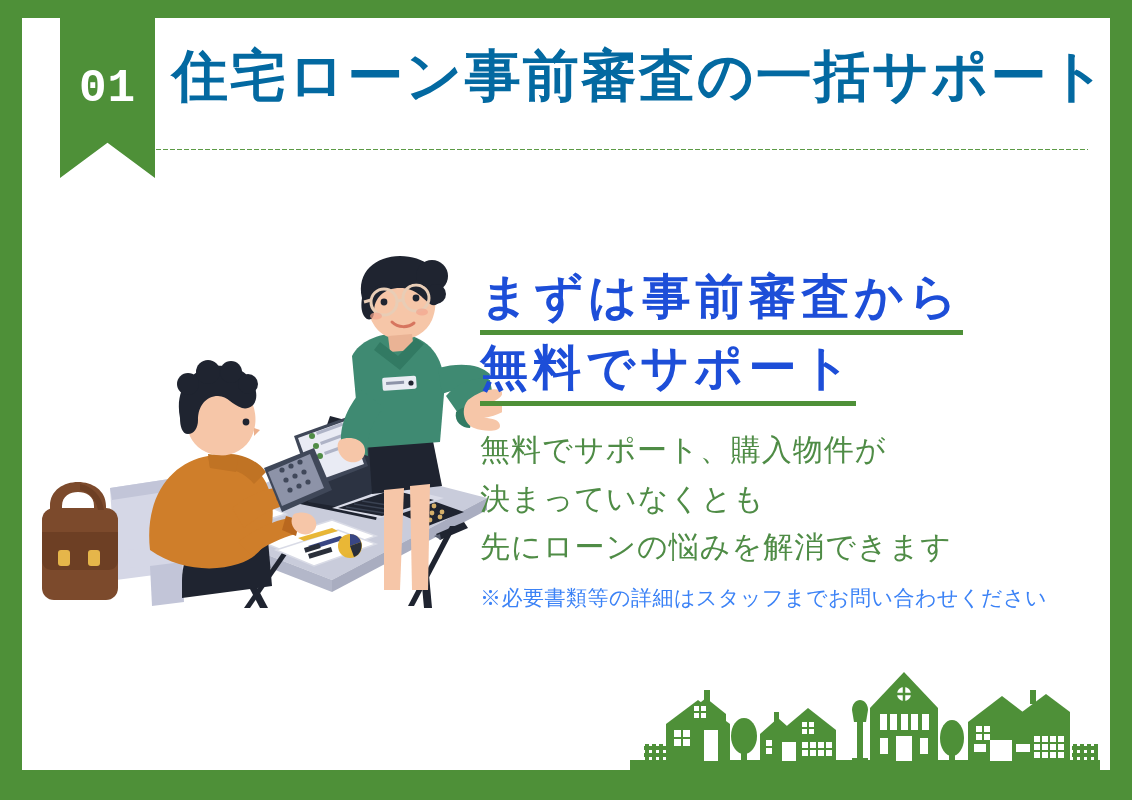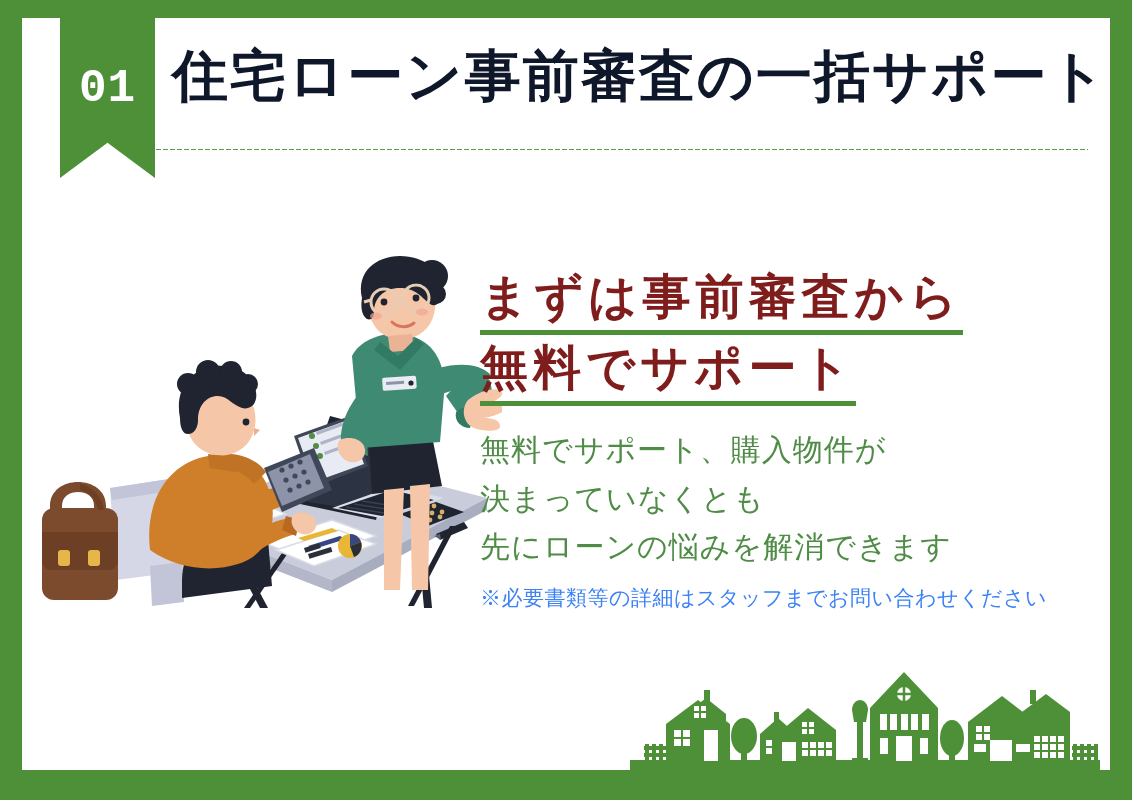--- a/index.html
+++ b/index.html
@@ -46,36 +46,36 @@
     background-image:radial-gradient(#5c9b46 42%,transparent 45%);
     background-size:7px 3px;
     background-repeat:repeat-x;
     z-index:3;
   }
   .title{
     position:absolute;
     left:150px;top:32px;
     font-size:56px;
     font-weight:700;
-    color:#0f172a;
+    color:#0369a1;
     letter-spacing:2px;
     white-space:nowrap;
     line-height:1.1;
     z-index:5;
   }
   
   .text-col{
     position:absolute;
     left:458px;top:258px;
     width:620px;
   }
   .headline{
     font-size:48px;
     font-weight:700;
-    color:#7f1d1d;
+    color:#1d4ed8;
     letter-spacing:5px;
     line-height:1.0;
     white-space:nowrap;
   }
   .headline .hl-line{
     display:block;
     border-bottom:5px solid #4e9038;
     padding-bottom:6px;
     margin-bottom:12px;
     width:fit-content;

